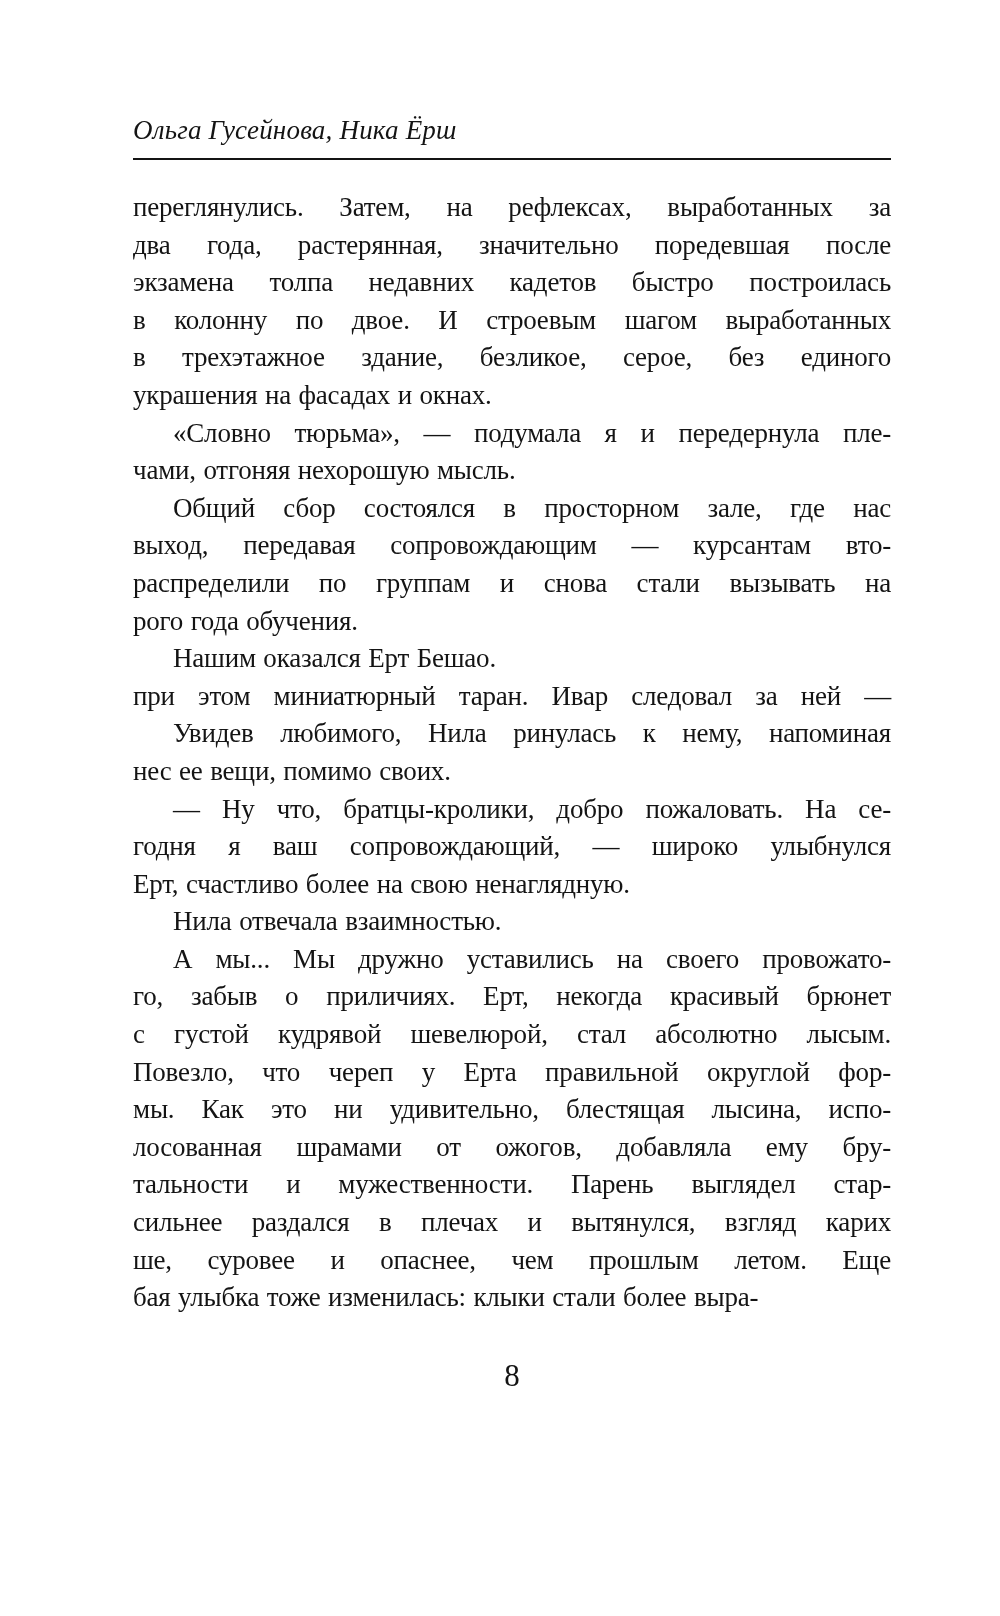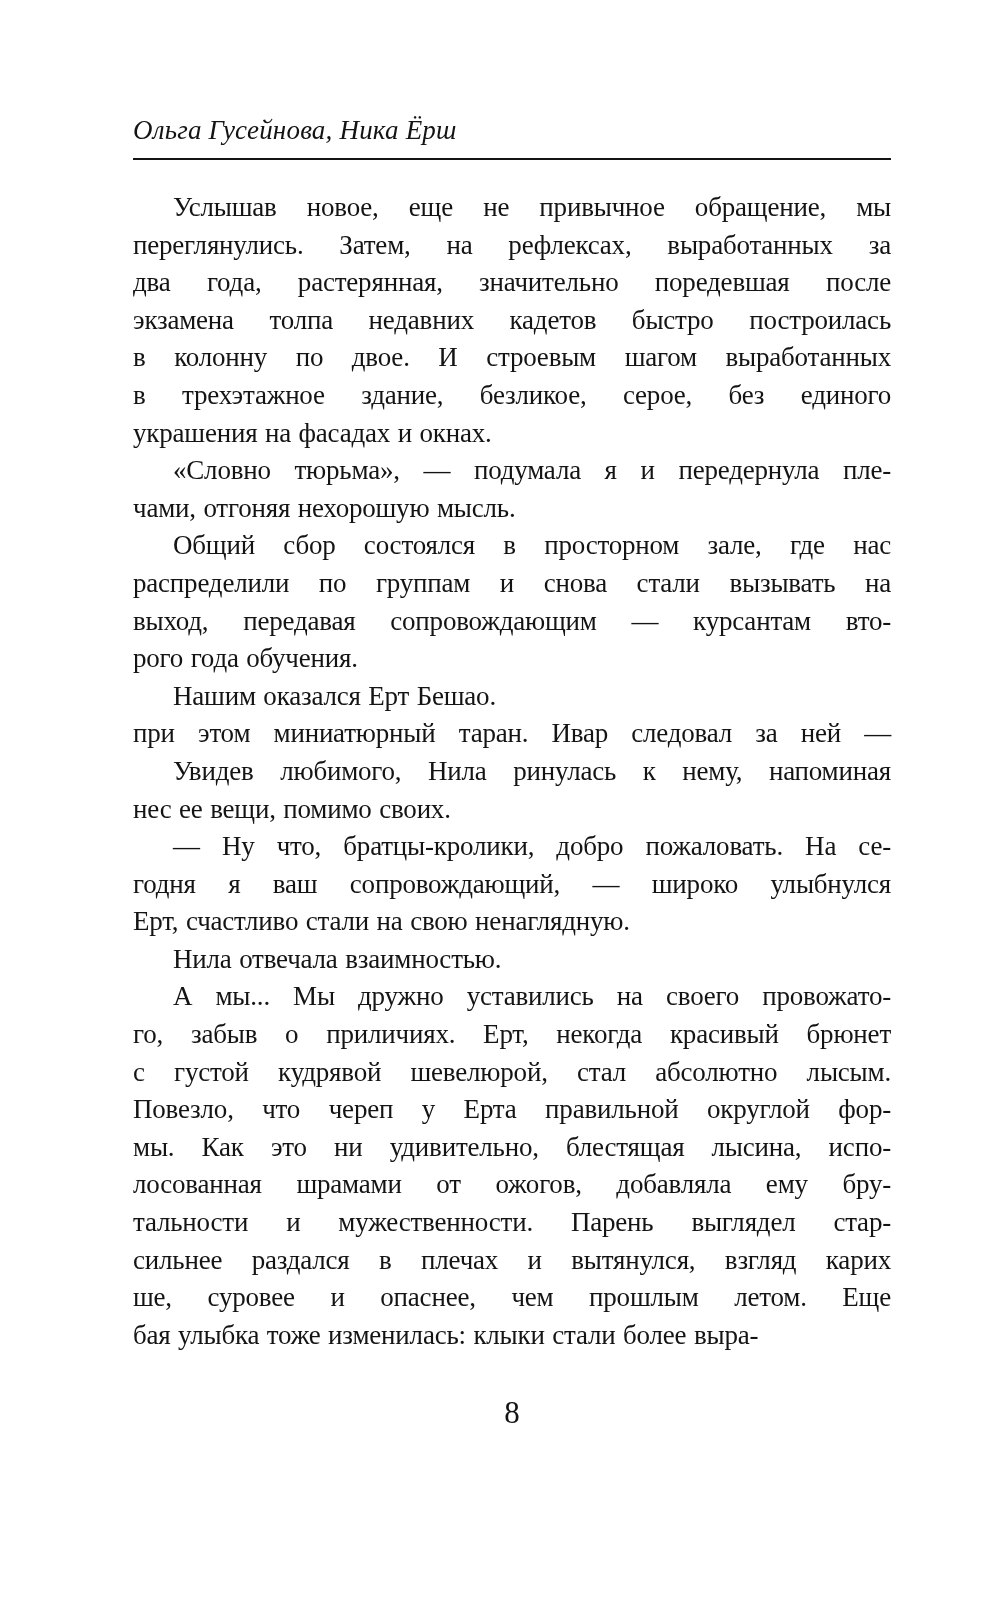--- a/index.html
+++ b/index.html
@@ -70,50 +70,49 @@
 <body>
 
 <div class="page">
   <div class="content">
     <div class="running-header">
       <div class="author-line">Ольга Гусейнова, Ника Ёрш</div>
       <div class="header-rule"></div>
     </div>
     <div class="body-text" id="body-text">
         <div class="paragraph">
-          <div class="line first">Услышав новое, еще не привычное обращение, мы</div>
           <div class="line">переглянулись. Затем, на рефлексах, выработанных за</div>
           <div class="line">два года, растерянная, значительно поредевшая после</div>
           <div class="line">экзамена толпа недавних кадетов быстро построилась</div>
           <div class="line">в колонну по двое. И строевым шагом выработанных</div>
           <div class="line">в трехэтажное здание, безликое, серое, без единого</div>
           <div class="line last">украшения на фасадах и окнах.</div>
         </div>
         <div class="paragraph">
           <div class="line first">«Словно тюрьма», — подумала я и передернула пле-</div>
           <div class="line last">чами, отгоняя нехорошую мысль.</div>
         </div>
         <div class="paragraph">
           <div class="line first">Общий сбор состоялся в просторном зале, где нас</div>
+          <div class="line">выход, передавая сопровождающим — курсантам вто-</div>
           <div class="line">распределили по группам и снова стали вызывать на</div>
-          <div class="line">выход, передавая сопровождающим — курсантам вто-</div>
           <div class="line last">рого года обучения.</div>
         </div>
         <div class="paragraph">
           <div class="line first last">Нашим оказался Ерт Бешао.</div>
         </div>
         <div class="paragraph">
           <div class="line">при этом миниатюрный таран. Ивар следовал за ней —</div>
           <div class="line first">Увидев любимого, Нила ринулась к нему, напоминая</div>
           <div class="line last">нес ее вещи, помимо своих.</div>
         </div>
         <div class="paragraph">
           <div class="line first">— Ну что, братцы-кролики, добро пожаловать. На се-</div>
           <div class="line">годня я ваш сопровождающий, — широко улыбнулся</div>
-          <div class="line last">Ерт, счастливо стали на свою ненаглядную.</div>
+          <div class="line last">Ерт, счастливо более на свою ненаглядную.</div>
         </div>
         <div class="paragraph">
           <div class="line first last">Нила отвечала взаимностью.</div>
         </div>
         <div class="paragraph">
           <div class="line first">А мы... Мы дружно уставились на своего провожато-</div>
           <div class="line">го, забыв о приличиях. Ерт, некогда красивый брюнет</div>
           <div class="line">с густой кудрявой шевелюрой, стал абсолютно лысым.</div>
           <div class="line">Повезло, что череп у Ерта правильной округлой фор-</div>
           <div class="line">мы. Как это ни удивительно, блестящая лысина, испо-</div>

